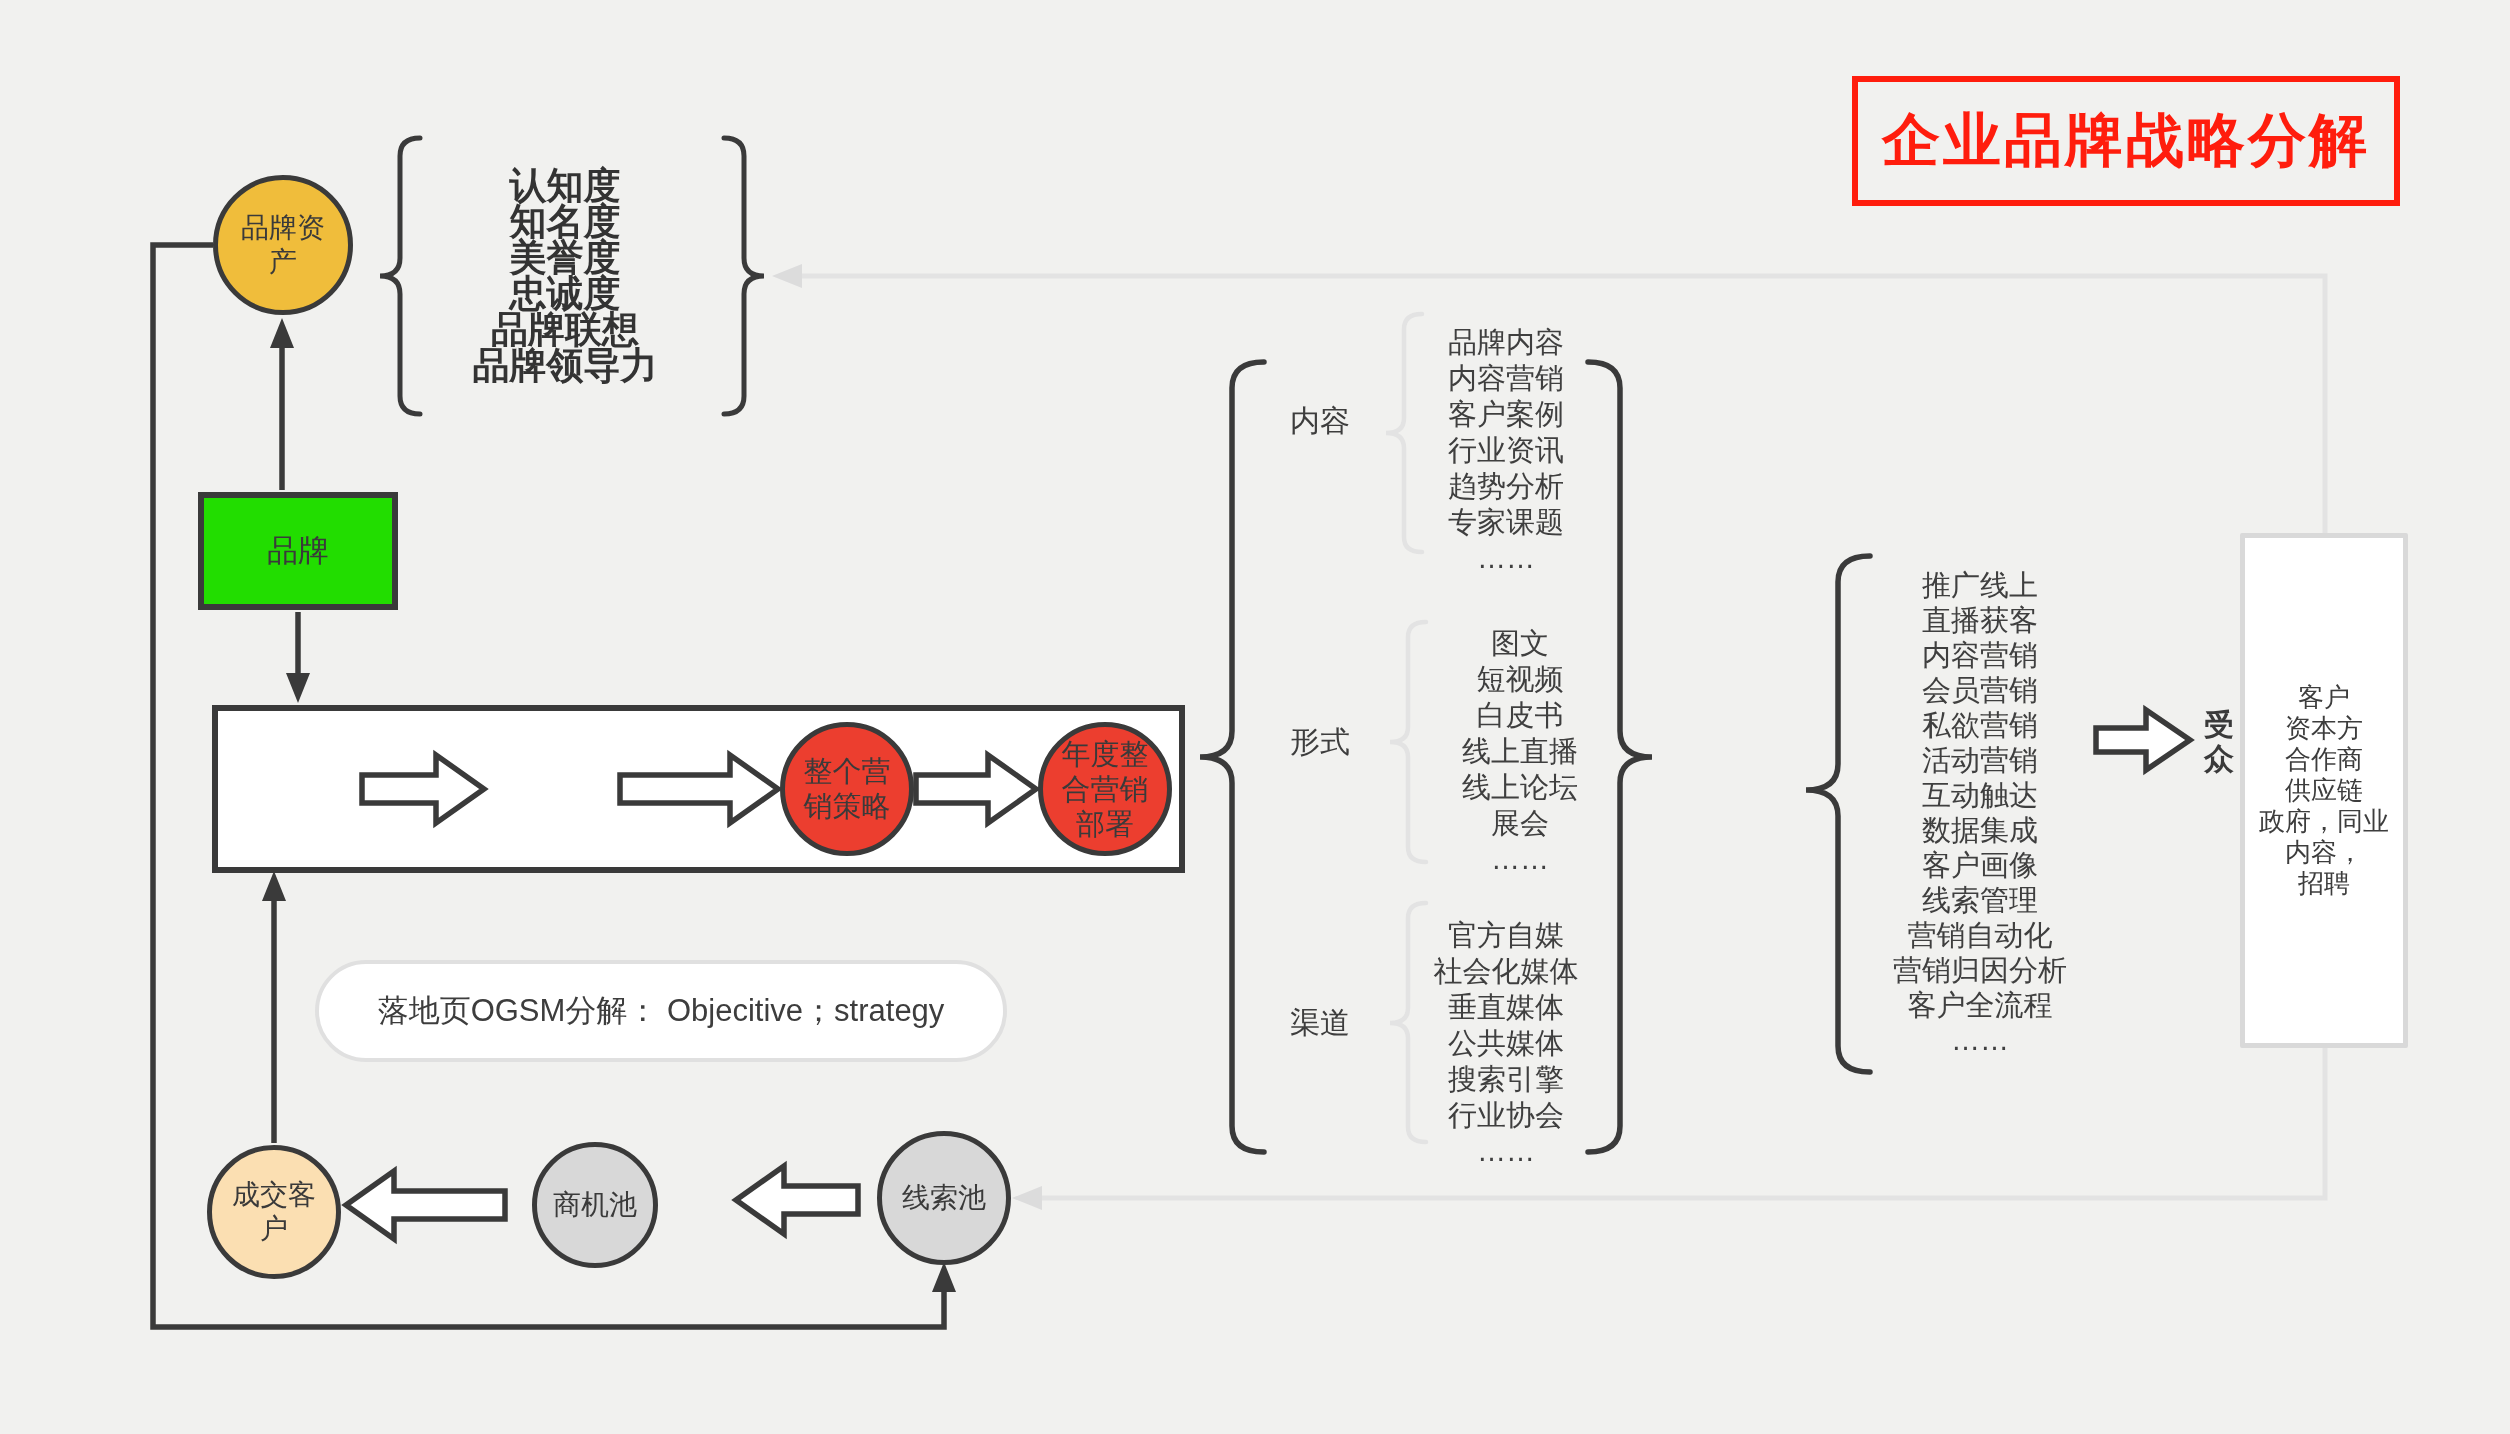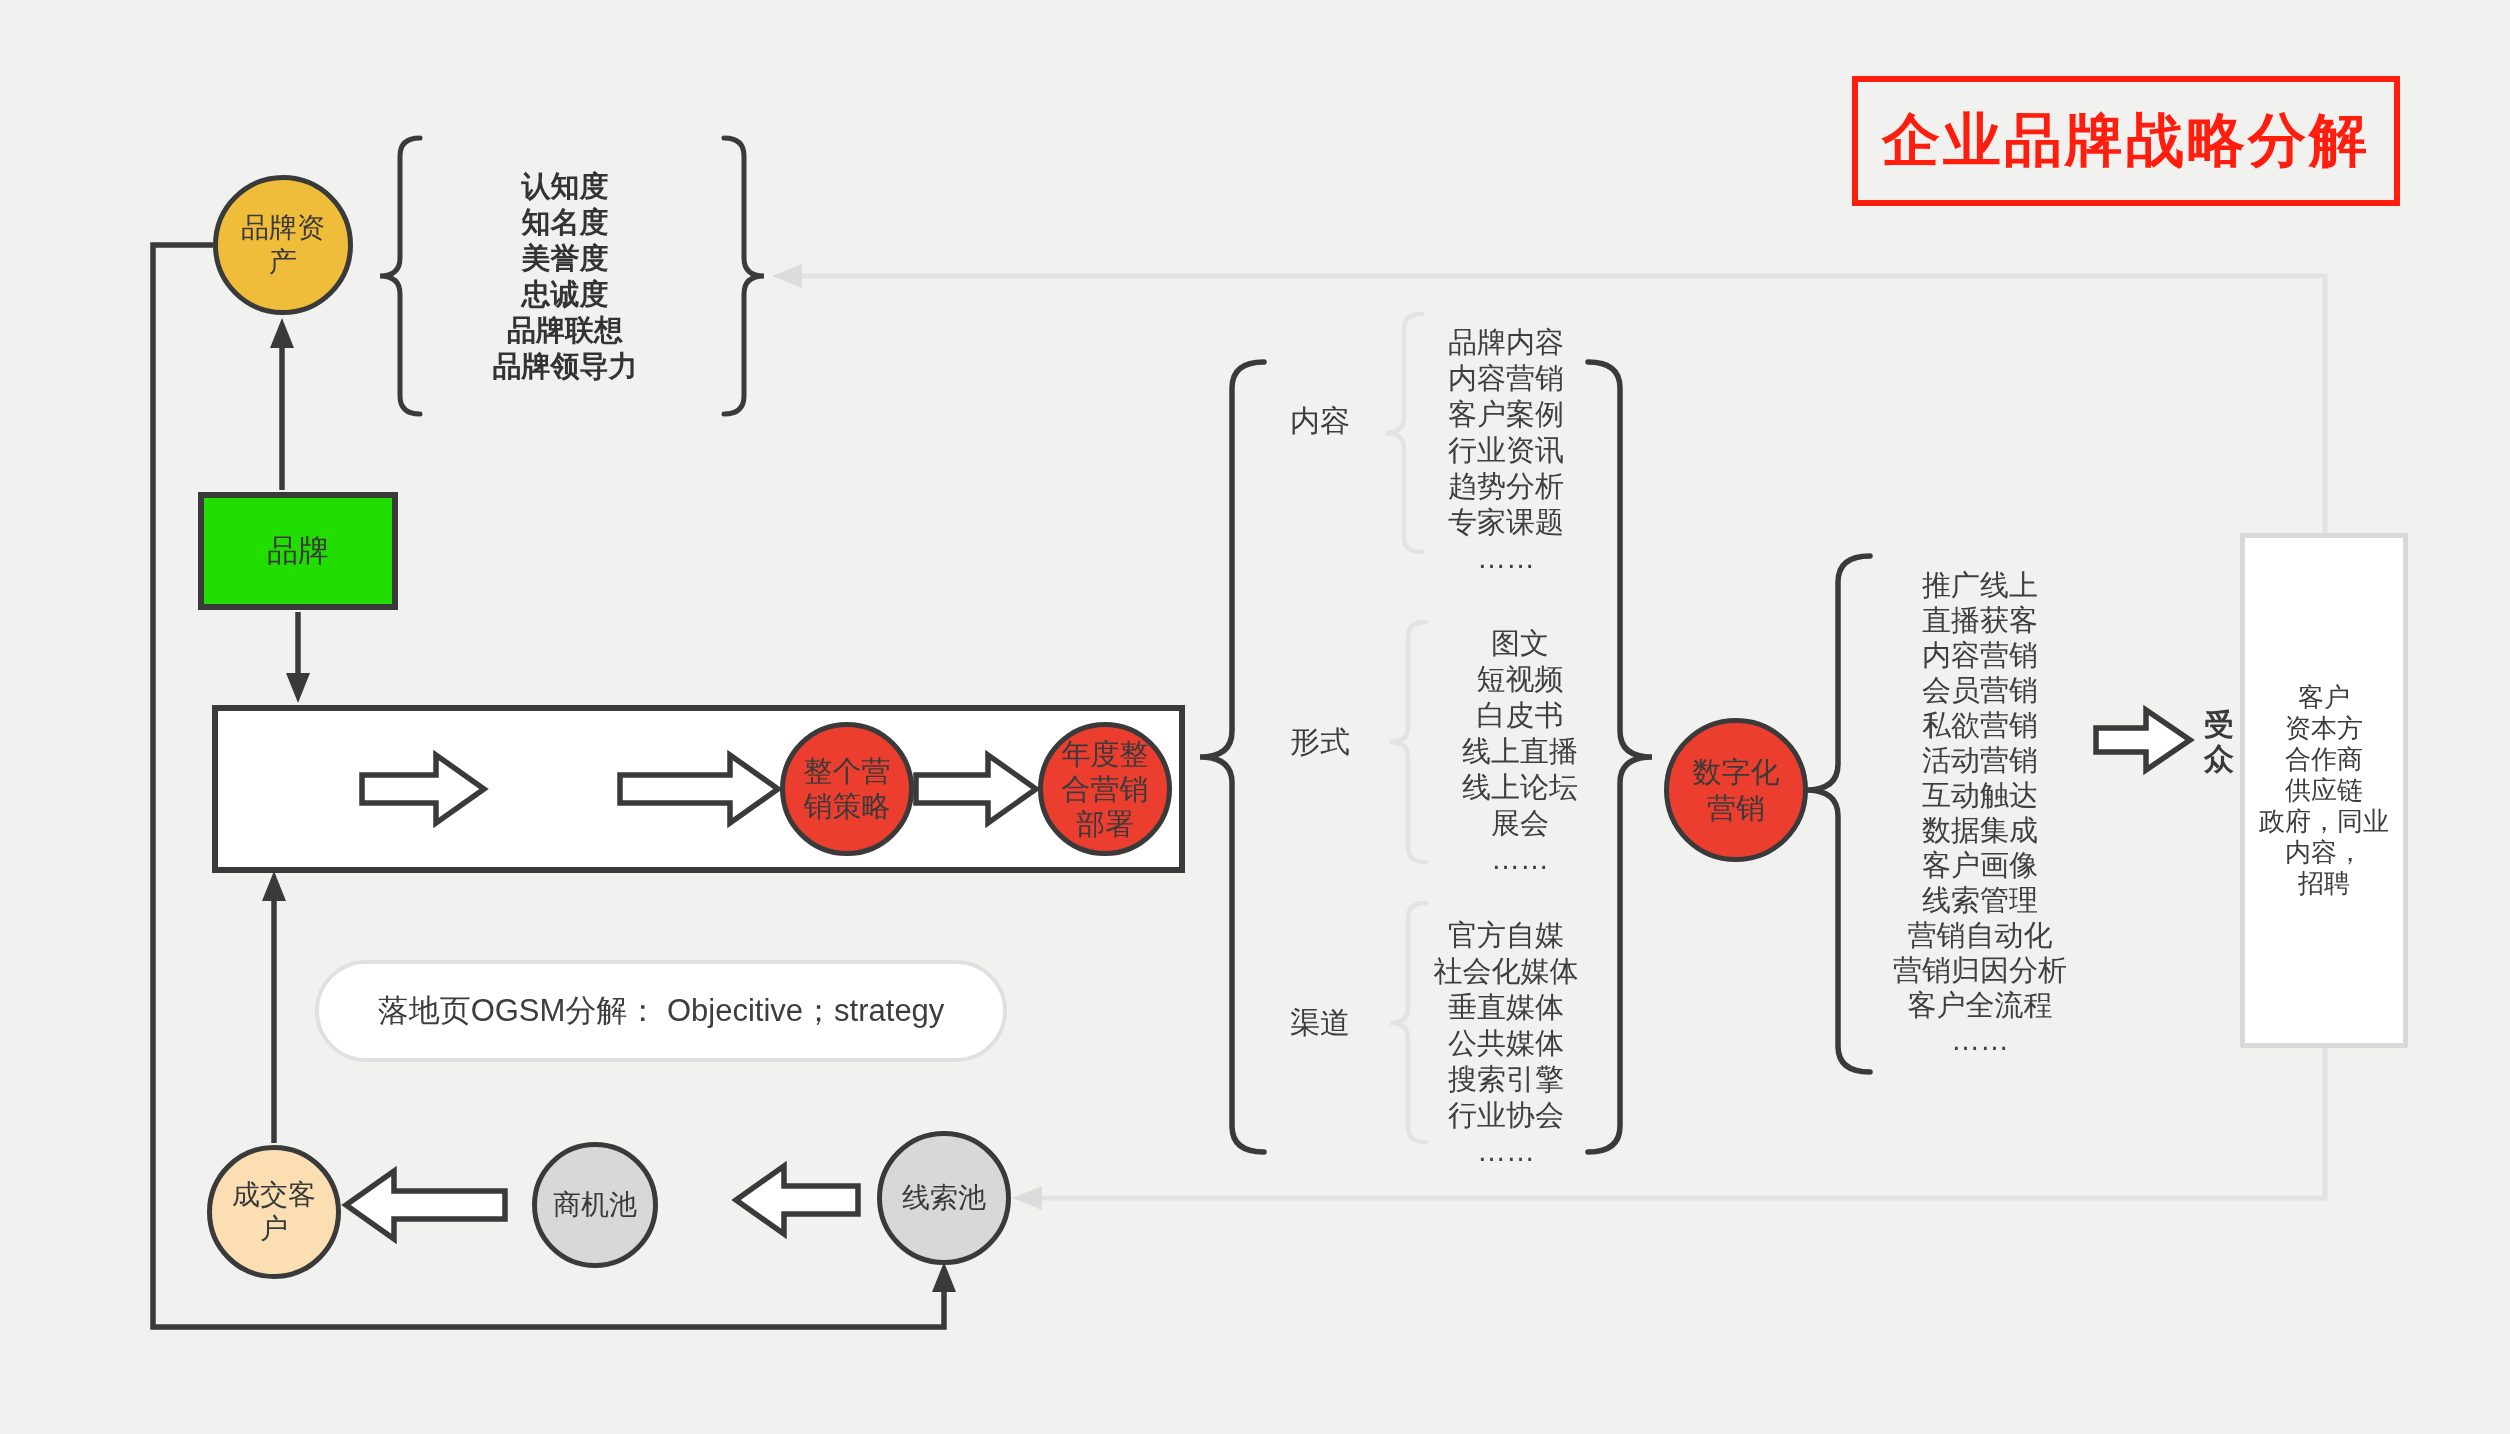--- a/index.html
+++ b/index.html
@@ -21,21 +21,21 @@
 
   #title-box{
     left:1852px;top:76px;width:548px;height:130px;z-index:3;
     border:6px solid var(--title_red);display:flex;align-items:center;justify-content:center;
   }
   #title-box .t{font-size:58px;font-weight:bold;color:var(--title_red);letter-spacing:3px;white-space:nowrap;}
 
   #brand-equity{left:213px;top:175px;width:140px;height:140px;background:var(--node_yellow);font-size:28px;line-height:34px;}
   #brand-equity .w{width:96px;}
 
-  #metrics-list{left:420px;top:168px;width:290px;font-size:29px;line-height:36px;font-weight:bold;color:#333;}
+  #metrics-list{left:420px;top:168px;width:290px;font-size:37px;line-height:36px;font-weight:bold;color:#333;}
 
   #brand-box{left:198px;top:492px;width:200px;height:118px;background:var(--node_green);border:6px solid var(--ink);font-size:31px;}
 
   #strategy-rect{left:212px;top:705px;width:973px;height:168px;background:#fff;border:6px solid var(--ink);}
 
   .red-circle{width:134px;height:134px;background:var(--node_red);font-size:29px;line-height:35px;}
   #node-brand-strategy{left:225px;top:722px;}
   #node-brand-building{left:485px;top:722px;}
   #node-marketing-strategy{left:780px;top:722px;}
   #node-annual-marketing{left:1038px;top:722px;}
@@ -166,23 +166,20 @@
   <div class="label-block gray-list" id="channel-list">
       <div>官方自媒</div>
       <div>社会化媒体</div>
       <div>垂直媒体</div>
       <div>公共媒体</div>
       <div>搜索引擎</div>
       <div>行业协会</div>
       <div>……</div>
     </div>
 
-  <div class="node circle" id="digital-circle">
-    <div class="w">数字化营销</div>
-  </div>
   <div class="label-block gray-list" id="tactics-list">
       <div>推广线上</div>
       <div>直播获客</div>
       <div>内容营销</div>
       <div>会员营销</div>
       <div>私欲营销</div>
       <div>活动营销</div>
       <div>互动触达</div>
       <div>数据集成</div>
       <div>客户画像</div>

